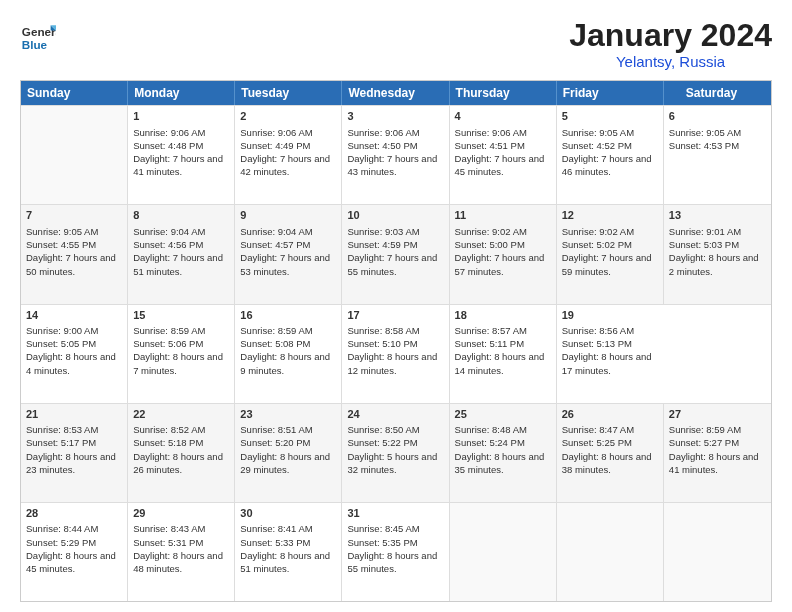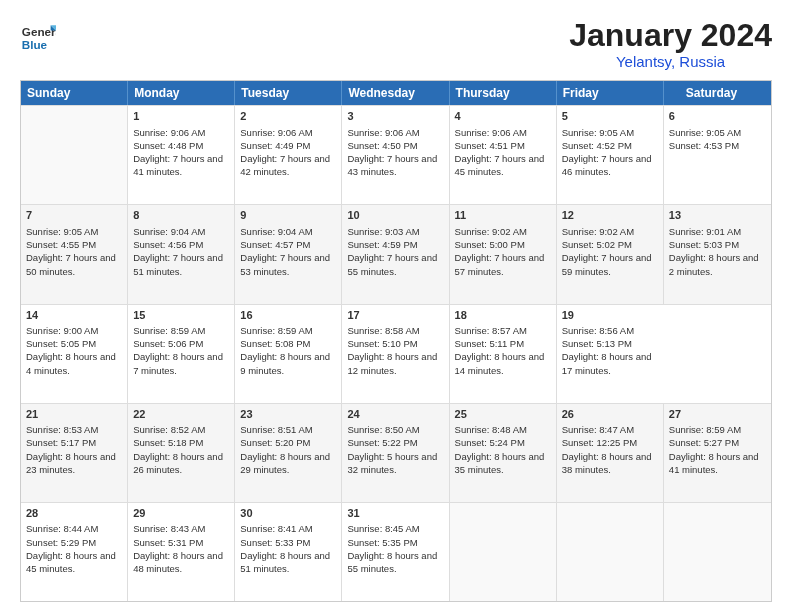--- a/index.html
+++ b/index.html
@@ -150,21 +150,21 @@
           <div class="cal-cell"><span class="day-num">17</span><span>Sunrise: 8:58 AM</span><br><span>Sunset: 5:10 PM</span><br><span>Daylight: 8 hours and 12 minutes.</span></div>
           <div class="cal-cell"><span class="day-num">18</span><span>Sunrise: 8:57 AM</span><br><span>Sunset: 5:11 PM</span><br><span>Daylight: 8 hours and 14 minutes.</span></div>
           <div class="cal-cell"><span class="day-num">19</span><span>Sunrise: 8:56 AM</span><br><span>Sunset: 5:13 PM</span><br><span>Daylight: 8 hours and 17 minutes.</span></div>
         </div>
         <div class="cal-row">
           <div class="cal-cell shaded"><span class="day-num">21</span><span>Sunrise: 8:53 AM</span><br><span>Sunset: 5:17 PM</span><br><span>Daylight: 8 hours and 23 minutes.</span></div>
           <div class="cal-cell shaded"><span class="day-num">22</span><span>Sunrise: 8:52 AM</span><br><span>Sunset: 5:18 PM</span><br><span>Daylight: 8 hours and 26 minutes.</span></div>
           <div class="cal-cell shaded"><span class="day-num">23</span><span>Sunrise: 8:51 AM</span><br><span>Sunset: 5:20 PM</span><br><span>Daylight: 8 hours and 29 minutes.</span></div>
           <div class="cal-cell shaded"><span class="day-num">24</span><span>Sunrise: 8:50 AM</span><br><span>Sunset: 5:22 PM</span><br><span>Daylight: 5 hours and 32 minutes.</span></div>
           <div class="cal-cell shaded"><span class="day-num">25</span><span>Sunrise: 8:48 AM</span><br><span>Sunset: 5:24 PM</span><br><span>Daylight: 8 hours and 35 minutes.</span></div>
-          <div class="cal-cell shaded"><span class="day-num">26</span><span>Sunrise: 8:47 AM</span><br><span>Sunset: 12:25 PM</span><br><span>Daylight: 8 hours and 38 minutes.</span></div>
+          <div class="cal-cell shaded"><span class="day-num">26</span><span>Sunrise: 8:47 AM</span><br><span>Sunset: 5:25 PM</span><br><span>Daylight: 8 hours and 38 minutes.</span></div>
           <div class="cal-cell shaded"><span class="day-num">27</span><span>Sunrise: 8:59 AM</span><br><span>Sunset: 5:27 PM</span><br><span>Daylight: 8 hours and 41 minutes.</span></div>
         </div>
         <div class="cal-row">
           <div class="cal-cell"><span class="day-num">28</span><span>Sunrise: 8:44 AM</span><br><span>Sunset: 5:29 PM</span><br><span>Daylight: 8 hours and 45 minutes.</span></div>
           <div class="cal-cell"><span class="day-num">29</span><span>Sunrise: 8:43 AM</span><br><span>Sunset: 5:31 PM</span><br><span>Daylight: 8 hours and 48 minutes.</span></div>
           <div class="cal-cell"><span class="day-num">30</span><span>Sunrise: 8:41 AM</span><br><span>Sunset: 5:33 PM</span><br><span>Daylight: 8 hours and 51 minutes.</span></div>
           <div class="cal-cell"><span class="day-num">31</span><span>Sunrise: 8:45 AM</span><br><span>Sunset: 5:35 PM</span><br><span>Daylight: 8 hours and 55 minutes.</span></div>
           <div class="cal-cell empty"></div>
           <div class="cal-cell empty"></div>
           <div class="cal-cell empty"></div>

